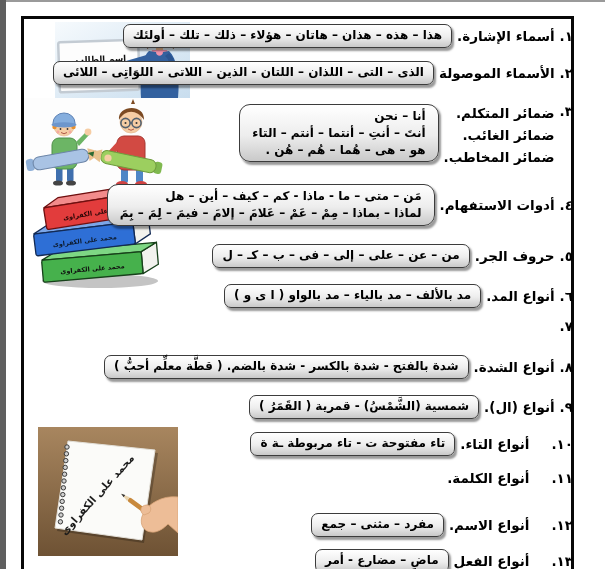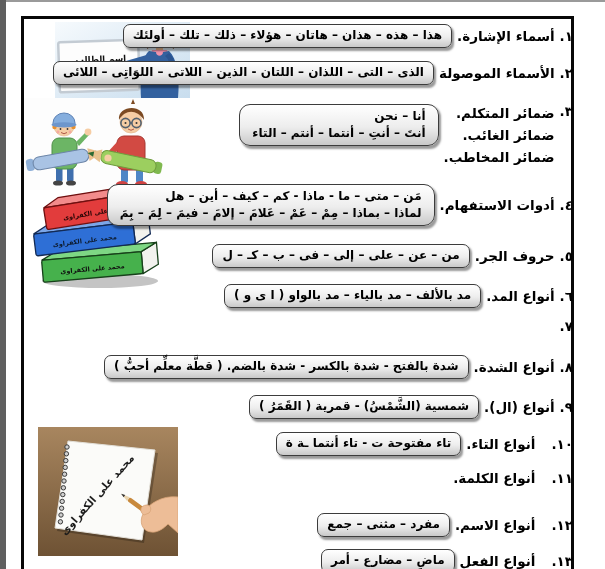--- a/index.html
+++ b/index.html
@@ -7,21 +7,21 @@
          font-family:"DejaVu Sans",sans-serif;color:#000;}
   .edge-left{position:absolute;left:0;top:0;width:6px;height:569px;background:#5f5f5f;}
   .edge-top{position:absolute;left:0;top:0;width:605px;height:2px;background:#9a9a9a;}
   .frame{position:absolute;left:21px;top:16px;width:553px;height:600px;
          border:3px solid #070707;box-sizing:border-box;}
   
   .row{position:absolute;right:32px;direction:rtl;display:flex;align-items:center;gap:5px;
        font-weight:bold;font-size:13.5px;white-space:nowrap;}
   .row.r2{align-items:flex-start;}
   .num{flex:0 0 auto;}
-  .num.wide{margin-left:11px;}
+  .num.wide{margin-left:17px;}
   .label{flex:0 0 auto;}
   .labelcol{display:flex;flex-direction:column;line-height:1.62;}
   .box{display:inline-block;padding:2px 9px 3px;border:1.6px solid #3c3c3c;border-radius:7px;
        background:linear-gradient(180deg,#ffffff 0%,#ededed 55%,#c9c9c9 100%);
        box-shadow:2px 2.5px 2px rgba(0,0,0,0.40);font-size:12px;line-height:1.4;}
   .box.multi{border-radius:11px;text-align:right;padding:3px 12px 3px;}
   .r2 .box{margin-top:1px;}
   .boxline{white-space:nowrap;}
   
   .illus{position:absolute;display:block;}
@@ -193,20 +193,21 @@
       <div class="row r2" style="top: 103px;">
         <span class="num">٣.</span>
         <span class="labelcol">
           <span class="label">ضمائر المتكلم.</span>
           <span class="label">ضمائر الغائب.</span>
           <span class="label">ضمائر المخاطب.</span>
         </span>
         <span class="box multi">
           <div class="boxline">أنا – نحن</div>
           <div class="boxline">أنتَ – أنتِ – أنتما – أنتم – التاء</div>
+          <div class="boxline">هو – هى – هُما – هُم – هُن .</div>
         </span>
       </div>
       <div class="row r3" style="top: 184px;">
         <span class="num">٤.</span>
         <span class="label">أدوات الاستفهام.</span>
         <span class="box multi">
           <div class="boxline">مَن – متى – ما - ماذا - كم – كيف – أين – هل</div>
           <div class="boxline">لماذا – بماذا – مِمْ – عَمْ – عَلامَ – إلامَ – فيمَ – لِمَ – بِمَ</div>
         </span>
       </div>
@@ -229,21 +230,21 @@
         <span class="box">شدة بالفتح - شدة بالكسر - شدة بالضم.  ( قطَّة  معلِّم  أحبُّ )</span>
       </div>
       <div class="row r8" style="top: 395px;">
         <span class="num">٩.</span>
         <span class="label">أنواع (ال).</span>
         <span class="box">شمسية (الشَّمْسُ) - قمرية  ( القَمَرُ )</span>
       </div>
       <div class="row r9" style="top: 432px;">
         <span class="num wide">١٠.</span>
         <span class="label">أنواع التاء.</span>
-        <span class="box">تاء مفتوحة  ت   -   تاء أنتما  ـة  ة</span>
+        <span class="box">تاء مفتوحة  ت   -   تاء مربوطة  ـة  ة</span>
       </div>
       <div class="row r10" style="top: 470px;">
         <span class="num wide">١١.</span>
         <span class="label">أنواع الكلمة.</span>
       </div>
       <div class="row r11" style="top: 513px;">
         <span class="num wide">١٢.</span>
         <span class="label">أنواع الاسم.</span>
         <span class="box">مفرد – مثنى – جمع</span>
       </div>

